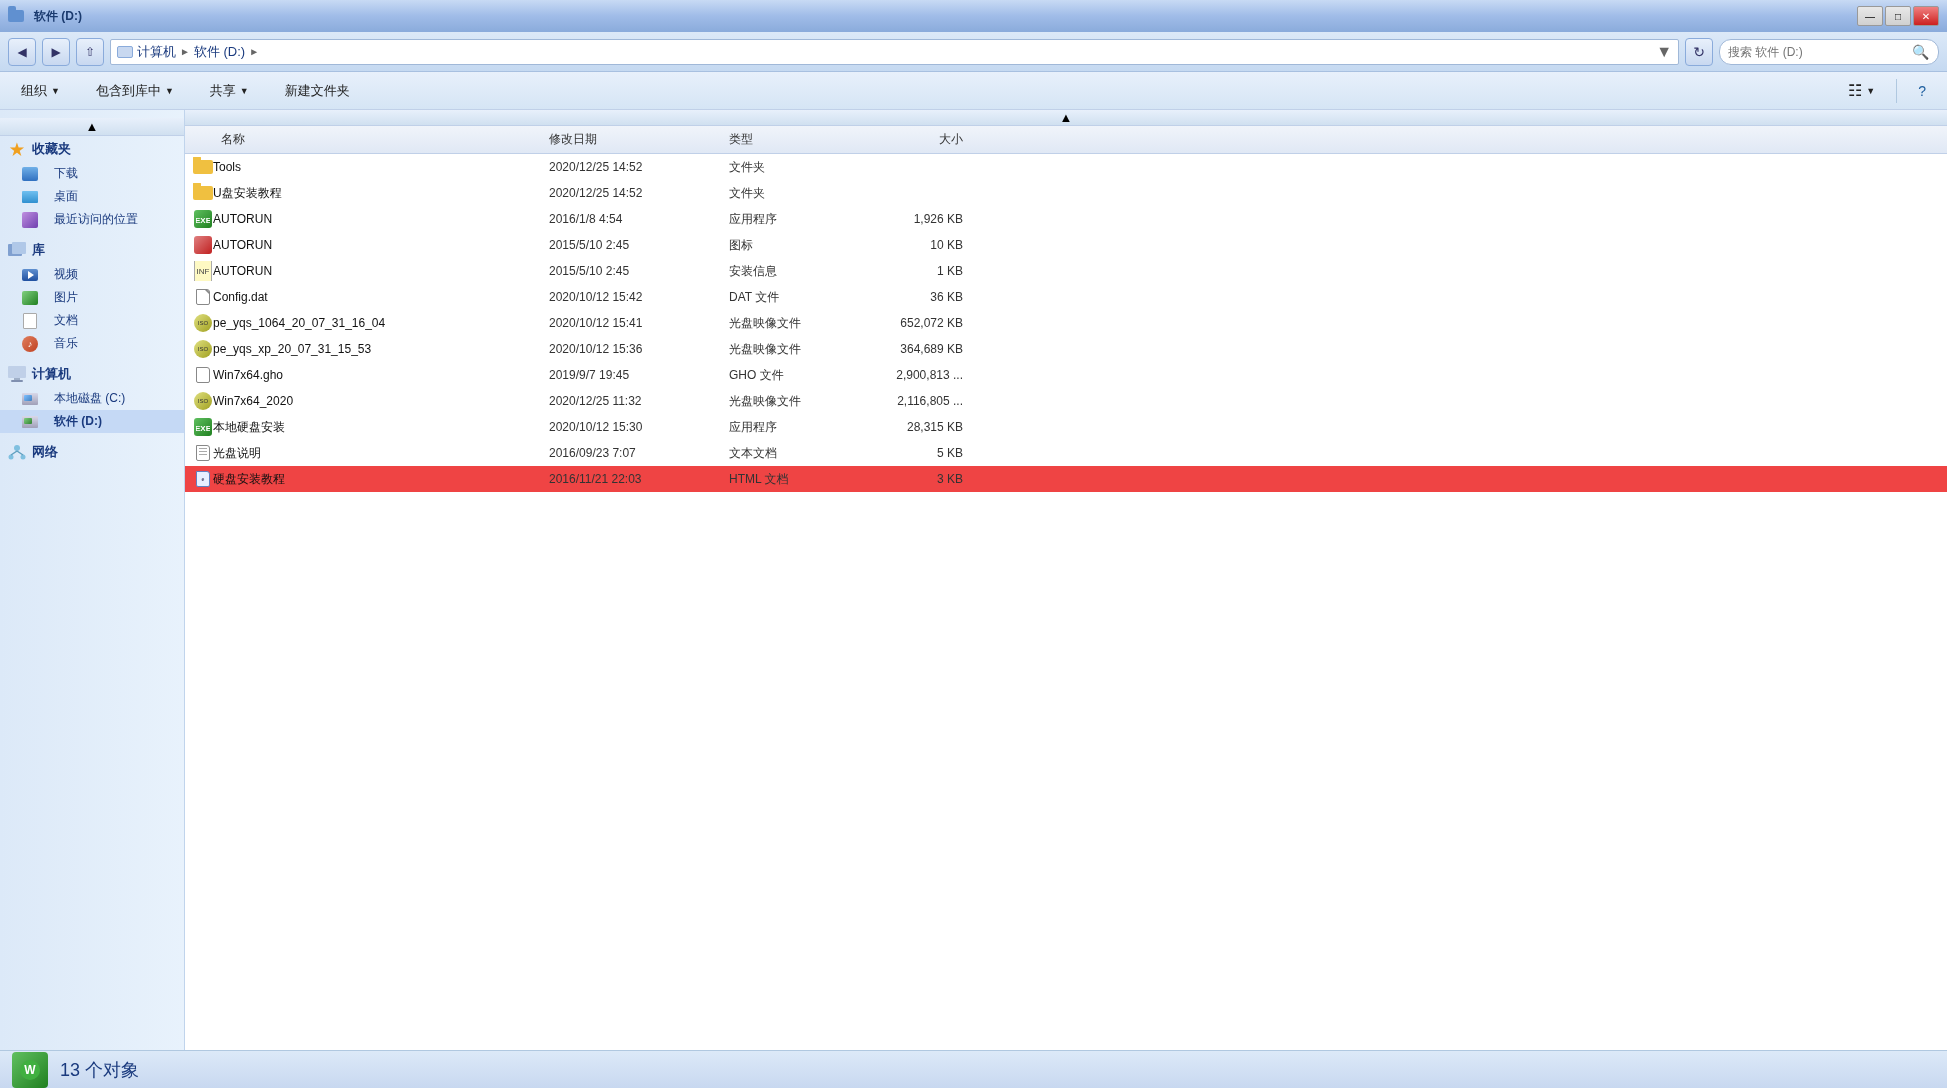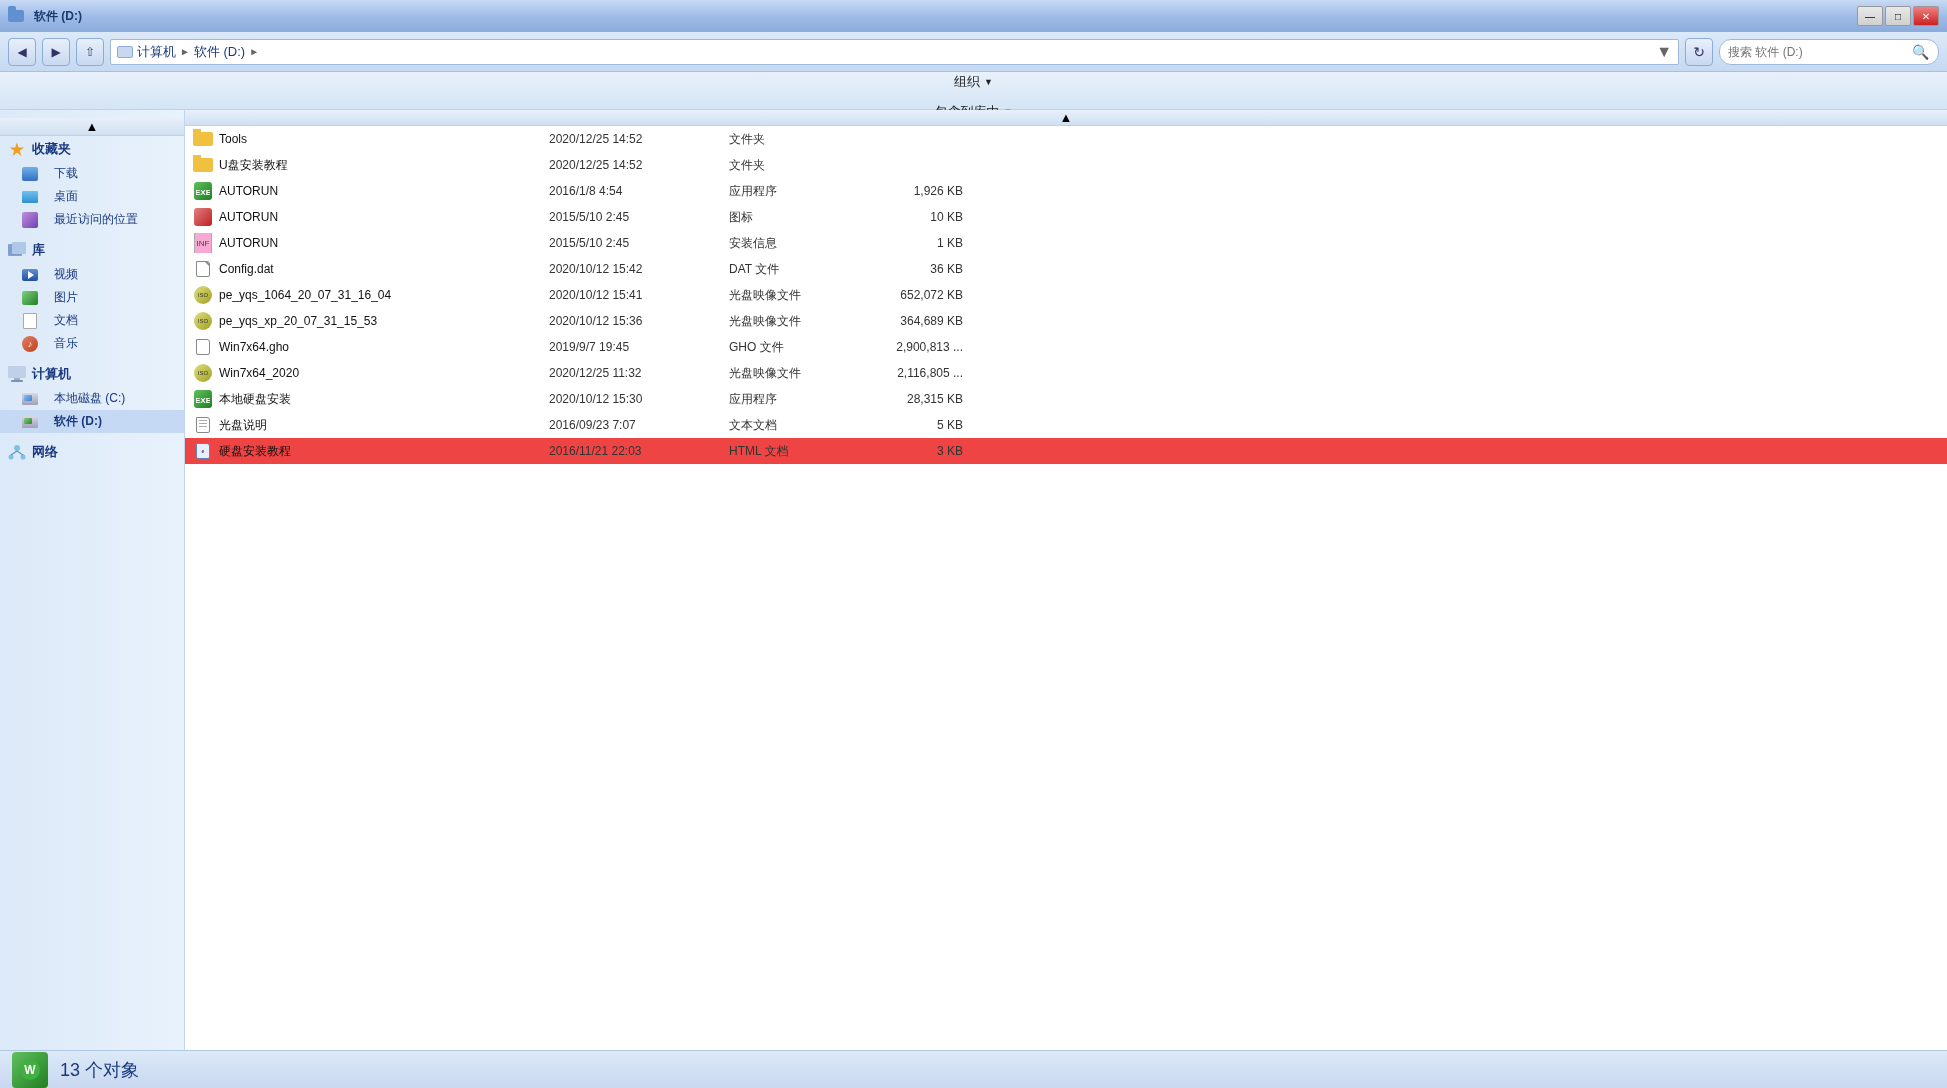--- a/index.html
+++ b/index.html
@@ -126,21 +126,20 @@
 
     
     .toolbar {
       height: 38px;
       background: linear-gradient(to bottom, #e8f0fb 0%, #d5e5f5 100%);
       display: flex;
       align-items: center;
       padding: 0 8px;
       gap: 10px;
       border-bottom: 1px solid #c0d0e8;
-      flex-direction: column;
     }
     .toolbar-btn {
       height: 28px;
       padding: 0 12px;
       border: 1px solid transparent;
       border-radius: 3px;
       background: transparent;
       cursor: pointer;
       font-size: 13px;
       display: flex;
@@ -246,21 +245,20 @@
       padding: 0 4px;
       cursor: pointer;
       font-size: 12px;
       color: #111;
     }
     .file-row.selected { background: #ef4444; }
     .file-cell-name {
       width: 360px;
       display: flex;
       align-items: center;
-      gap: 6px;
       padding-left: 4px;
       overflow: hidden;
       white-space: nowrap;
     }
     .file-icon {
       width: 20px;
       height: 20px;
       display: flex;
       align-items: center;
       justify-content: center;
@@ -512,20 +510,26 @@
         <span>网络</span>
       </div>
     </div>
 
   </div>
 
   <div class="file-area">
 
     <div class="scroll-arrow" style="height:16px;">▲</div>
 
+    <div class="column-header">
+      <div class="col-name">名称</div>
+      <div class="col-date">修改日期</div>
+      <div class="col-type">类型</div>
+      <div class="col-size">大小</div>
+    </div>
 
     <div class="file-list" id="file-list">
         <div class="file-row">
     <div class="file-cell-name">
       <div class="file-icon">
               <div style="width:20px;height:14px;background:#f0c040;border-radius:0 2px 2px 2px;position:relative;">
                 <div style="position:absolute;top:-4px;left:0;width:8px;height:4px;background:#f0c040;border-radius:2px 2px 0 0;"></div>
               </div>
             </div>
       <span>Tools</span>
@@ -570,21 +574,21 @@
             </div>
       <span>AUTORUN</span>
     </div>
     <div class="file-cell-date">2015/5/10 2:45</div>
     <div class="file-cell-type">图标</div>
     <div class="file-cell-size">10 KB</div>
   </div>
         <div class="file-row">
     <div class="file-cell-name">
       <div class="file-icon">
-              <div style="width:18px;height:26px;background:#f9a8d4;border:1px solid #aaa;border-radius:2px;display:flex;align-items:center;justify-content:center;font-size:8px;color:#444;">INF</div>
+              <div style="width:18px;height:26px;background:#fef9c3;border:1px solid #aaa;border-radius:2px;display:flex;align-items:center;justify-content:center;font-size:8px;color:#444;">INF</div>
             </div>
       <span>AUTORUN</span>
     </div>
     <div class="file-cell-date">2015/5/10 2:45</div>
     <div class="file-cell-type">安装信息</div>
     <div class="file-cell-size">1 KB</div>
   </div>
         <div class="file-row">
     <div class="file-cell-name">
       <div class="file-icon">

